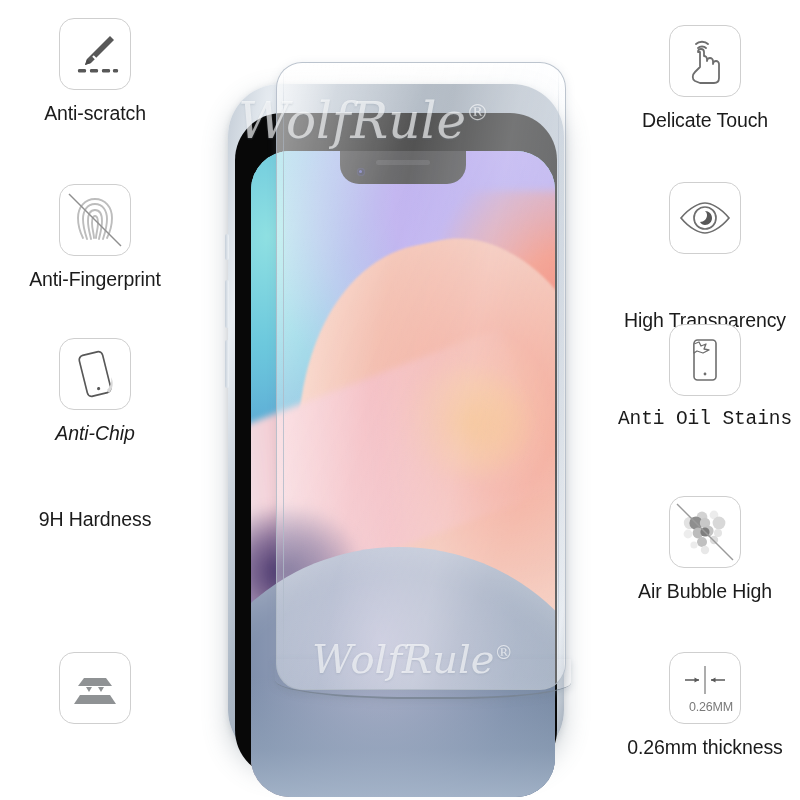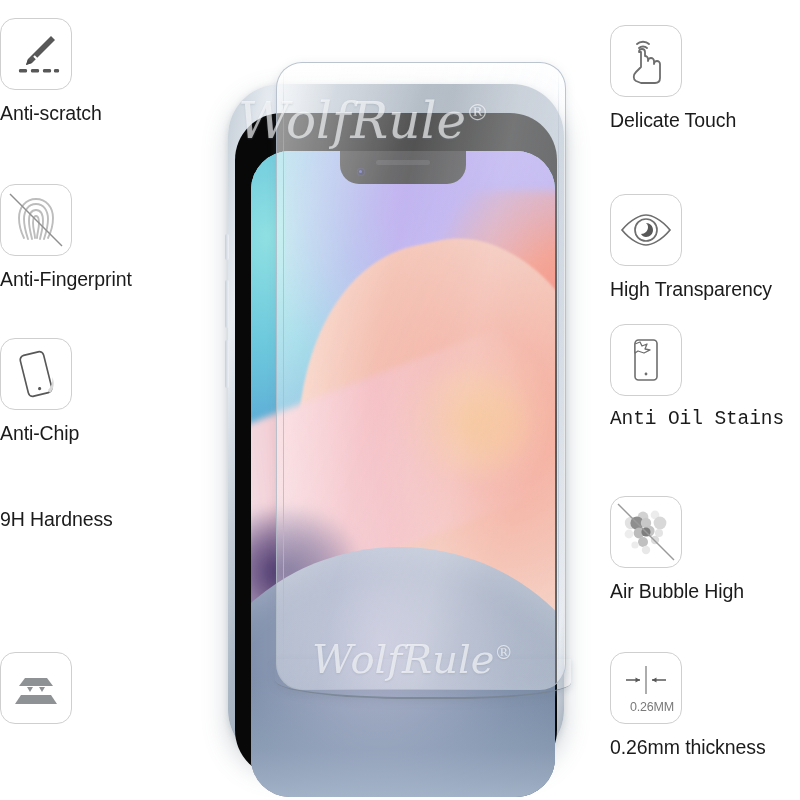--- a/index.html
+++ b/index.html
@@ -11,21 +11,21 @@
   }
   .stage { position:absolute; inset:0; }
 
   
   .feat-col { position:absolute; top:0; width:190px; height:800px; }
   .feat-col.left  { left:0; }
   .feat-col.right { right:0; }
 
   .feature {
     position:absolute; width:190px;
-    display:flex; flex-direction:column; align-items:flex-start;
+    display:flex; flex-direction:column; align-items:center;
   }
   .icon-box {
     width:72px; height:72px; border:1px solid #cfcfcf; border-radius:15px;
     background:#ffffff; display:flex; align-items:center; justify-content:center;
     position:relative; overflow:hidden;
   }
   .icon-box svg { display:block; }
   .feat-label {
     margin-top:13px; font-size:19.5px; color:#1b1b1b; letter-spacing:-0.1px;
     white-space:nowrap; line-height:1.1;
@@ -260,21 +260,21 @@
             <path d="M30 20 C35 20 37 25 37 31 C37 38 35 44 34 49"></path>
             <path d="M30 26 C28 26 27 29 27 33 C27 39 29 44 29 48"></path>
             <path d="M30 26 C32 26 33 29 33 33 C33 39 31 44 31 48"></path>
           </g>
           <line x1="4" y1="4" x2="56" y2="56" stroke="#8f8f8f" stroke-width="1.5"></line>
         </svg>
       </div>
       <div class="feat-label">Anti-Fingerprint</div>
     </div>
 
-    <div class="feature" style="top:338px;">
+    <div class="feature" style="top:338px;font-style:italic;">
       <div class="icon-box">
         <svg width="56" height="56" viewBox="0 0 56 56">
           <g transform="rotate(-14 28 28)">
             <rect x="16" y="7" width="24" height="42" rx="4.5" fill="#ffffff" stroke="#585858" stroke-width="1.7"></rect>
             <circle cx="28" cy="43" r="1.6" fill="#585858"></circle>
           </g>
           <path d="M40 44 C44 40 45 35 44 31 C47 36 46 43 42 47 Z" fill="#d8d8d8"></path>
         </svg>
       </div>
       <div class="feat-label">Anti-Chip</div>
@@ -304,21 +304,21 @@
           <g fill="none" stroke="#6e6e6e" stroke-width="1.8" stroke-linecap="round">
             <path d="M18 10 C21 7 27 7 30 10"></path>
             <path d="M20 14 C22 12 26 12 28 14"></path>
           </g>
           <path d="M22 18 V33 L17 38 C14 41 14 45 17 47 L22 49 H36 C39 49 41 47 41 44 V30 C41 28.4 39.6 27 38 27 C36.4 27 35 28.4 35 30 V27 C35 25.4 33.6 24 32 24 C30.4 24 29 25.4 29 27 V25 C29 23.4 27.6 22 26 22 V18 C26 16.3 24.7 15 23 15 C21.3 15 20 16.3 20 18 Z" fill="#ffffff" stroke="#6e6e6e" stroke-width="1.8" stroke-linejoin="round"></path>
         </svg>
       </div>
       <div class="feat-label">Delicate Touch</div>
     </div>
 
-    <div class="feature" style="top:194px;">
+    <div class="feature" style="top:182px;gap:43px;">
       <div class="icon-box">
         <svg width="58" height="58" viewBox="0 0 58 58">
           <path d="M5 29 C14 18 24 14 29 14 C34 14 44 18 53 29 C44 40 34 44 29 44 C24 44 14 40 5 29 Z" fill="#ffffff" stroke="#6e6e6e" stroke-width="1.7"></path>
           <circle cx="29" cy="29" r="11" fill="none" stroke="#6e6e6e" stroke-width="1.7"></circle>
           <path d="M29 22 C33 22 36 25 36 29 C36 33 33 36 29 36 C27 36 25 35 24 33 C28 33 31 30 31 26 C31 24.5 30.4 23.1 29 22 Z" fill="#585858"></path>
         </svg>
       </div>
       <div class="feat-label">High Transparency</div>
     </div>
 

